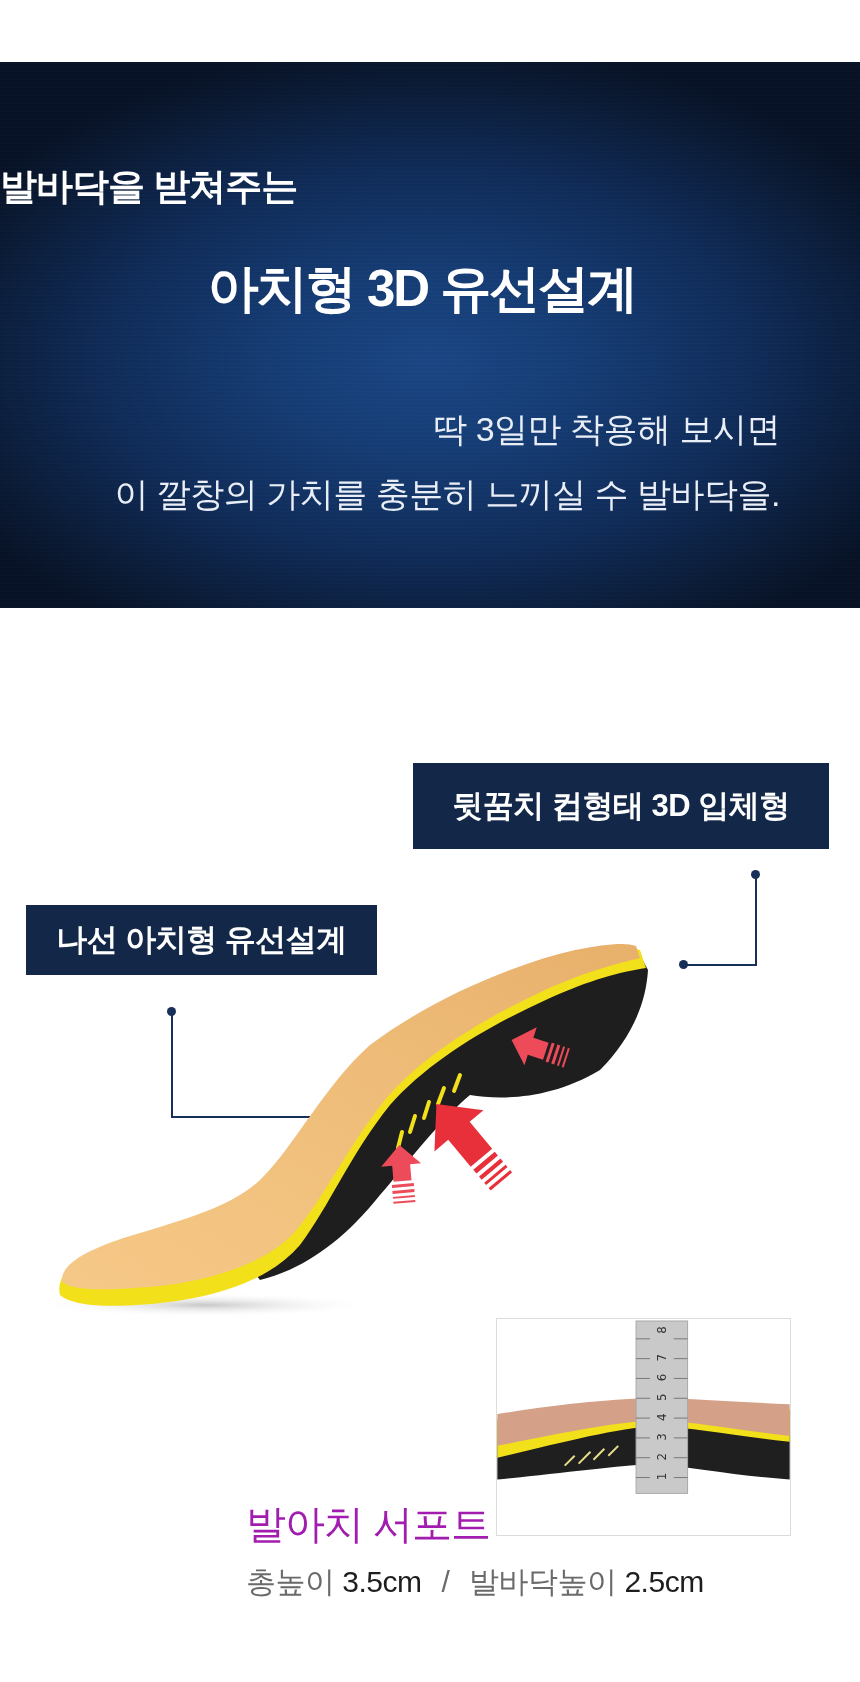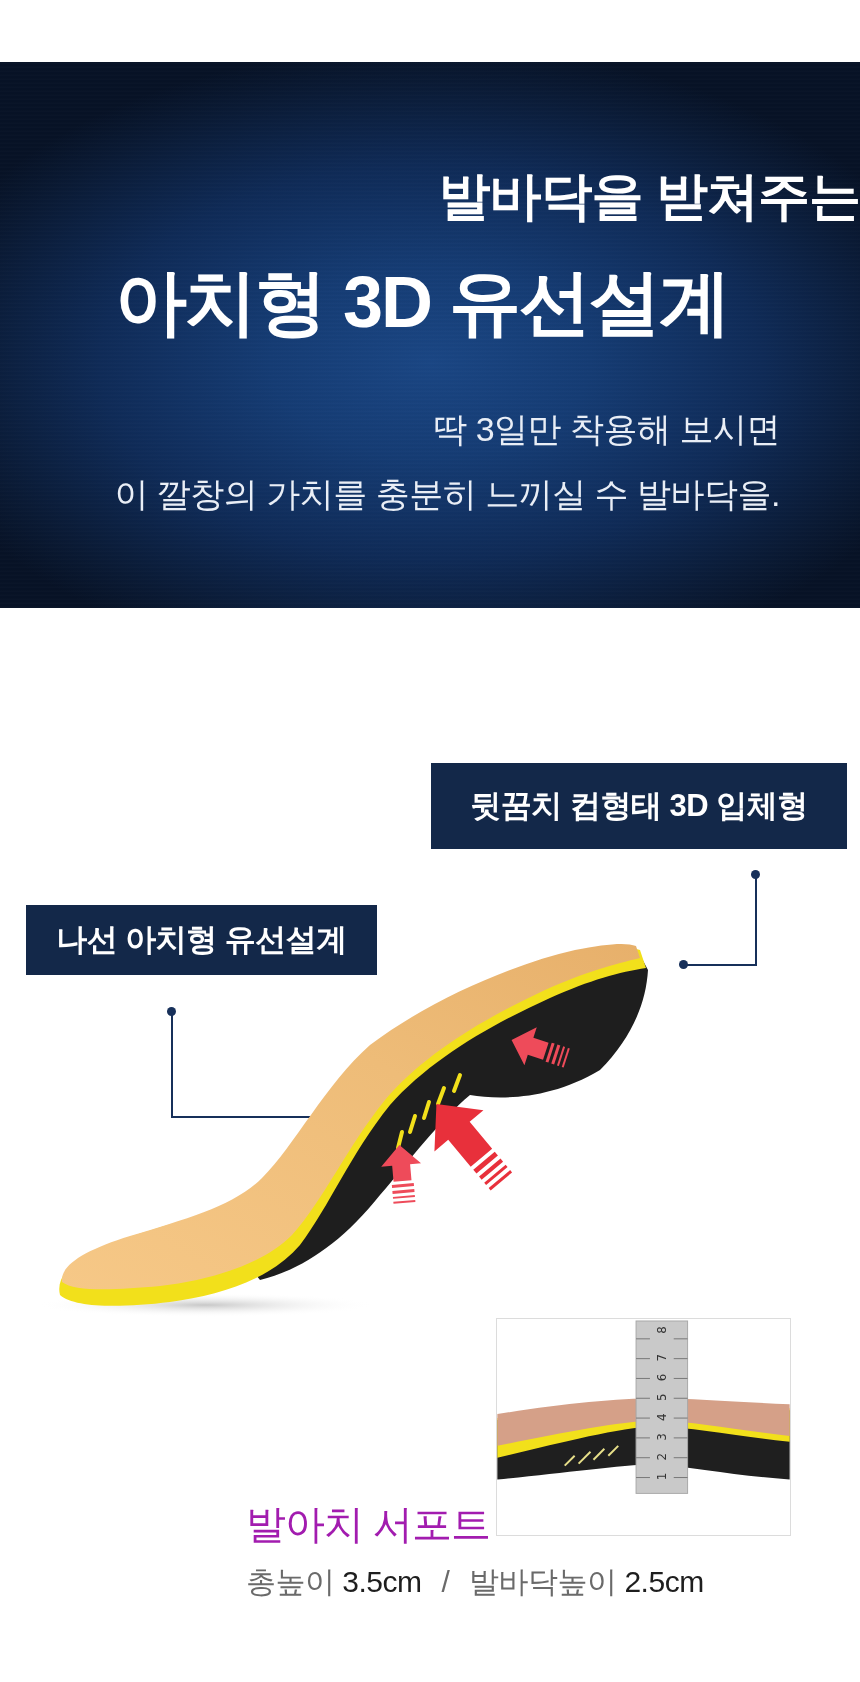--- a/index.html
+++ b/index.html
@@ -7,40 +7,40 @@
   body { position: relative; font-family: "Liberation Sans", "DejaVu Sans", sans-serif; }
 
   .banner {
     position: absolute; left: 0; top: 62px; width: 860px; height: 546px;
     background:
       repeating-linear-gradient(0deg, rgba(255,255,255,0.012) 0px, rgba(255,255,255,0.012) 1px, rgba(0,0,0,0.02) 2px, rgba(0,0,0,0) 4px),
       radial-gradient(ellipse 62% 58% at 50% 55%, #1a4684 0%, #153c74 30%, #0f2b57 62%, #0a1a35 88%, #071226 100%);
     overflow: hidden;
   }
   .banner-line1 {
-    position: absolute; left: 0; width: 860px; top: 100px; text-align: right;
-    color: #ffffff; font-size: 52px; font-weight: 700; letter-spacing: -1px;
+    position: absolute; left: 0; width: 860px; top: 100px; text-align: left;
+    color: #ffffff; font-size: 37px; font-weight: 700; letter-spacing: -1px;
   }
   .banner-line2 {
     position: absolute; left: 0; width: 844px; top: 193px; text-align: center;
-    color: #ffffff; font-size: 72px; font-weight: 700; letter-spacing: -2px;
+    color: #ffffff; font-size: 51px; font-weight: 700; letter-spacing: -2px;
   }
   .banner-sub {
     position: absolute; left: 0; width: 780px; text-align: right;
     color: #e9eef6; font-size: 34px; font-weight: 400; letter-spacing: -0.5px;
   }
   .banner-sub.s1 { top: 345px; }
   .banner-sub.s2 { top: 410px; }
 
   .label-box {
     position: absolute; background: #132849; color: #ffffff;
     font-size: 31px; font-weight: 700; letter-spacing: -0.5px;
     display: flex; align-items: center; justify-content: center;
   }
-  .label-heel { left: 413px; top: 763px; width: 416px; height: 86px; margin-left: 18px; }
+  .label-heel { left: 413px; top: 763px; width: 416px; height: 86px; }
   .label-arch { left: 26px; top: 905px; width: 351px; height: 70px; }
 
   .connector { position: absolute; }
   .connector .dot {
     position: absolute; width: 9px; height: 9px; border-radius: 50%; background: #17305a;
   }
   .connector .vline { position: absolute; width: 2px; background: #17305a; }
   .connector .hline { position: absolute; height: 2px; background: #17305a; }
 
   .insole-wrap { position: absolute; left: 30px; top: 920px; width: 640px; height: 400px; }

